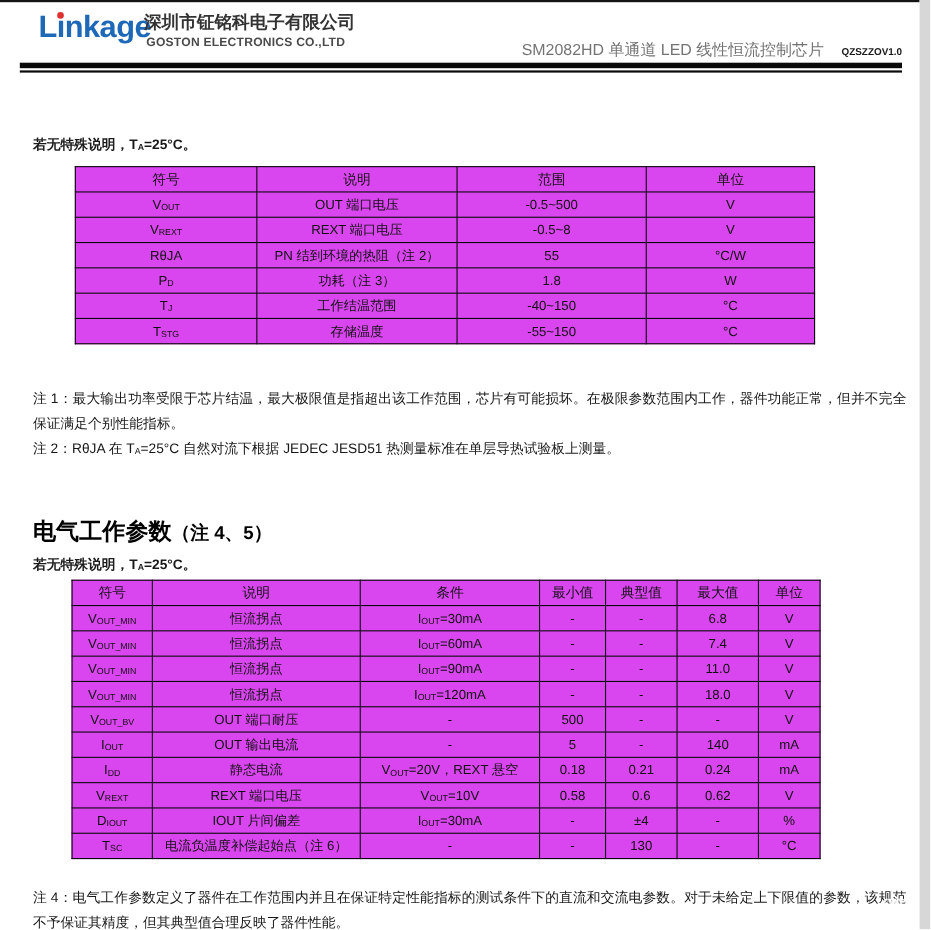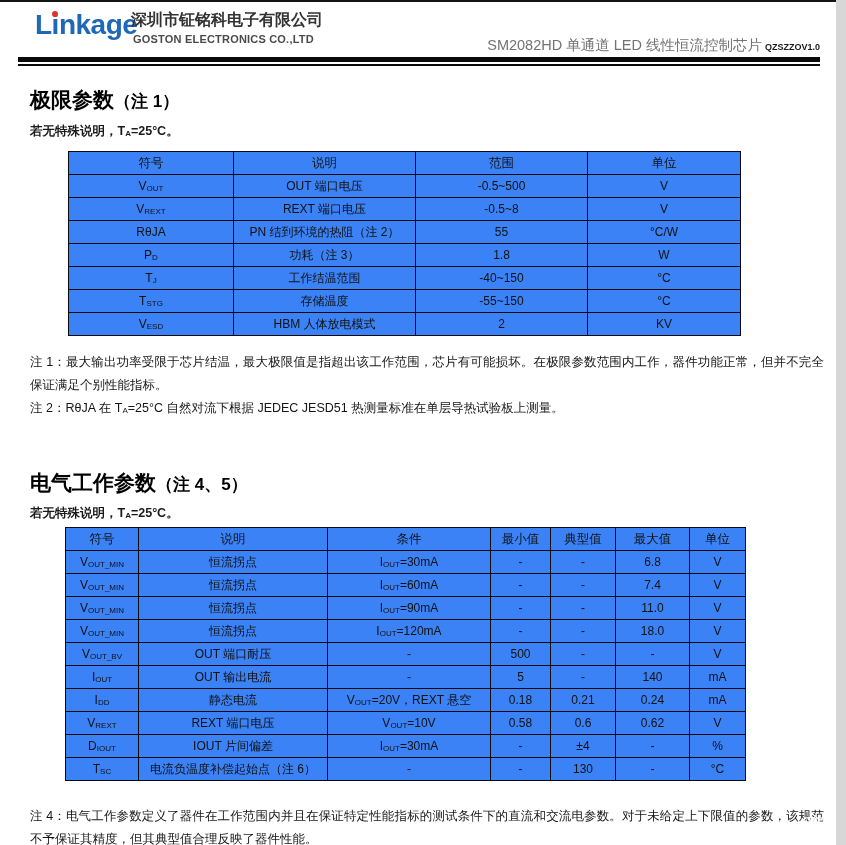--- a/index.html
+++ b/index.html
@@ -13,31 +13,31 @@
   
   .logo-text { position:absolute; left:35px; top:9px; font-size:28px; font-weight:bold; color:#1e68b8; letter-spacing:-0.5px; }
   .logo-text span { display:inline-block; }
   .logo-i { position:relative; }
   .logo-i::after { content:""; position:absolute; left:50%; top:2px; transform:translateX(-50%);
                    width:6px; height:6px; border-radius:50%; background:#e03131; }
   .company-cn { position:absolute; left:131px; top:10px; font-size:16px; font-weight:bold; color:#333; }
   .company-en { position:absolute; left:133px; top:33px; font-size:11px; font-weight:bold; color:#4a4a4a; letter-spacing:0.2px; }
   .doc-title-wrap { position:absolute; right:26px; top:36px; text-align:right; white-space:nowrap; }
   .doc-title { font-size:14.5px; color:#737373; }
-  .doc-version { font-size:9px; font-weight:bold; color:#1a1a1a; margin-left:3px;text-align:right; }
+  .doc-version { font-size:9px; font-weight:bold; color:#1a1a1a; margin-left:16px;text-align:right; }
   .double-rule { position:absolute; left:18px; top:57px; width:802px; height:9px;
                  border-top:5px solid #0a0a0a; border-bottom:2px solid #0a0a0a; }
 
   
   .sec-title { position:absolute; left:30px; white-space:nowrap; font-weight:bold; color:#000; }
   .sec-title .t-main { font-size:21px; }
   .sec-title .t-note { font-size:17px; }
   .cond-line { position:absolute; left:30px; font-size:12.5px; color:#1a1a1a;font-weight:bold; }
 
-  table { position:absolute; border-collapse:collapse; table-layout:fixed; background:#3b82f6; }
+  table { position:absolute; border-collapse:collapse; table-layout:fixed; background:#d946ef; }
   th, td { border:1.5px solid #0a0a0a; text-align:center; vertical-align:middle;
            height:23px; font-weight:normal; font-size:12px; color:#111; padding:0 2px;
            overflow:hidden; white-space:nowrap; }
   th { font-size:12.5px; }
   #limits-table { left:68px; top:151px; width:672px; }
   #elec-table   { left:65px; top:527px; width:680px; }
 
   .notes { position:absolute; left:30px; width:794px; }
   .note { font-size:12.5px; line-height:23px; color:#161616; text-align:justify; }
 
@@ -54,23 +54,20 @@
   <div class="edge-strip"></div>
 
   <div class="logo-text"><span>L</span><span class="logo-i">i</span><span>nkage</span></div>
   <div class="company-cn">深圳市钲铭科电子有限公司</div>
   <div class="company-en">GOSTON ELECTRONICS CO.,LTD</div>
   <div class="doc-title-wrap">
     <span class="doc-title">SM2082HD 单通道 LED 线性恒流控制芯片</span><span class="doc-version">QZSZZOV1.0</span>
   </div>
   <div class="double-rule"></div>
 
-  <div class="sec-title" style="top:86px;">
-    <span class="t-main">极限参数</span><span class="t-note">（注 1）</span>
-  </div>
   <p class="cond-line" style="top:123px;"><span>若无特殊说明，T</span><span class="sb">A</span><span>=25°C。</span></p>
   <table id="limits-table">
       <colgroup>
         <col style="width: 165px;">
         <col style="width: 182px;">
         <col style="width: 172px;">
         <col style="width: 153px;">
       </colgroup>
       <thead>
         <tr>
@@ -109,26 +106,20 @@
           <td><span>T</span><span class="sb">J</span></td>
           <td><span>工作结温范围</span></td>
           <td><span>-40~150</span></td>
           <td><span>°C</span></td>
         </tr>
         <tr>
           <td><span>T</span><span class="sb">STG</span></td>
           <td><span>存储温度</span></td>
           <td><span>-55~150</span></td>
           <td><span>°C</span></td>
-        </tr>
-        <tr>
-          <td><span>V</span><span class="sb">ESD</span></td>
-          <td><span>HBM 人体放电模式</span></td>
-          <td><span>2</span></td>
-          <td><span>KV</span></td>
         </tr>
       </tbody>
     </table>
   <div class="notes" style="top:351px;">
       <p class="note"><span>注 1：最大输出功率受限于芯片结温，最大极限值是指超出该工作范围，芯片有可能损坏。在极限参数范围内工作，器件功能正常，但并不完全保证满足个别性能指标。</span></p>
       <p class="note"><span>注 2：RθJA 在 T</span><span class="sb">A</span><span>=25°C 自然对流下根据 JEDEC JESD51 热测量标准在单层导热试验板上测量。</span></p>
     </div>
 
   <div class="sec-title" style="top:469px;">
     <span class="t-main">电气工作参数</span><span class="t-note">（注 4、5）</span>

